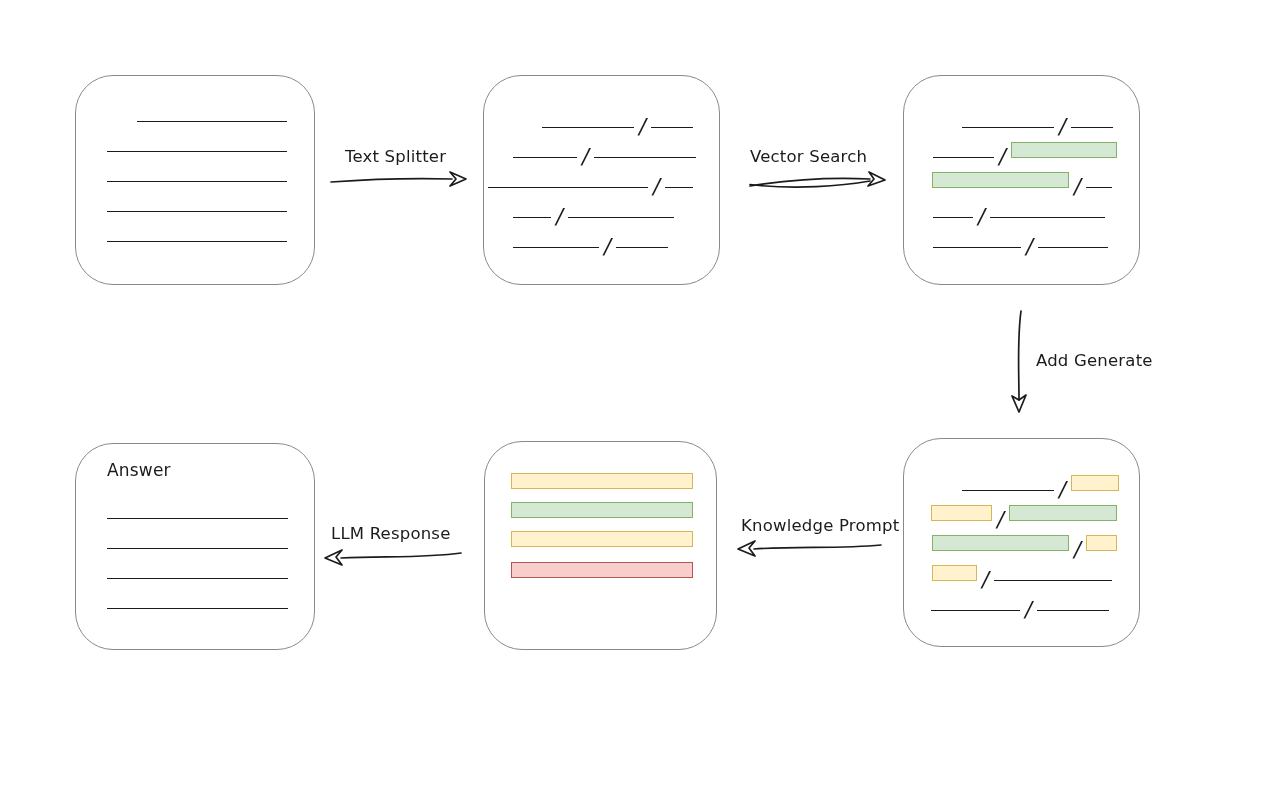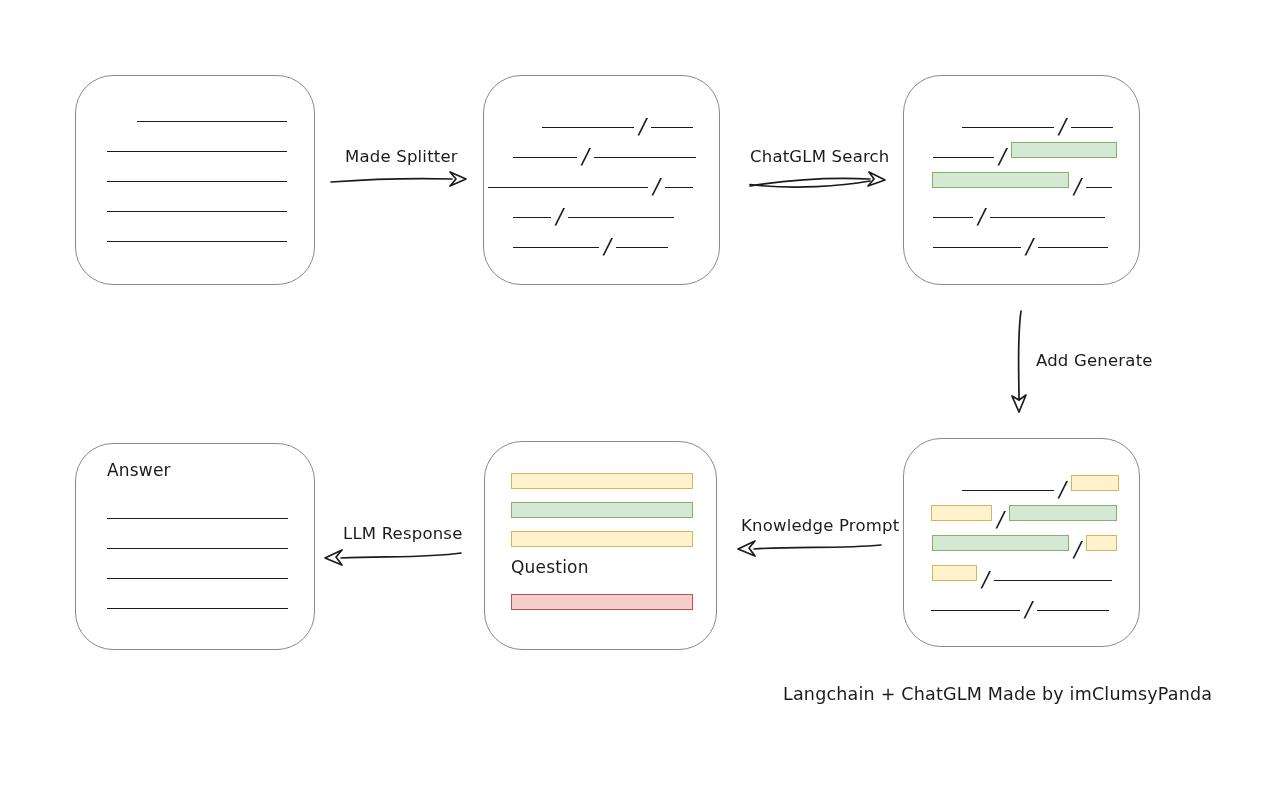--- a/index.html
+++ b/index.html
@@ -36,21 +36,21 @@
   #box-prompt .question-label{margin-top:8px;}
   #box-prompt .question-rows{margin-top:2px;}
   #box-answer{padding:14px 16px 0 31px;box-sizing:border-box;}
   #box-answer .rows{padding-left:0;margin-top:7px;}
   
   .arrow-label{position:absolute;font-size:16.5px;letter-spacing:.2px;white-space:nowrap;}
   #lbl-text-splitter{left:345px;top:147px;}
   #lbl-vector-search{left:750px;top:147px;}
   #lbl-add-context{left:1036px;top:351px;}
   #lbl-generate-prompt{left:741px;top:516px;}
-  #lbl-llm-response{left:331px;top:524px;margin-left:12px;}
+  #lbl-llm-response{left:331px;top:524px;}
   .footer{position:absolute;left:783px;top:684px;font-size:17.5px;letter-spacing:.2px;white-space:nowrap;}
   svg.arrows{position:absolute;inset:0;pointer-events:none;}
   svg.arrows path{stroke:var(--ink,#1b1b1b);stroke-width:1.7;fill:none;stroke-linecap:round;stroke-linejoin:round;}
 </style>
 </head>
 <body>
 
 <div class="canvas">
 
   <div class="box" id="box-document" style="left:75px;top:75px;width:240px;height:210px;">
@@ -168,21 +168,20 @@
         <div class="row">
           <div class="seg yellow" style="width: 182px;"></div>
         </div>
         <div class="row">
           <div class="seg green" style="width: 182px;"></div>
         </div>
         <div class="row">
           <div class="seg yellow" style="width: 182px;"></div>
         </div>
       </div>
-    <div class="inner-label question-label">Question</div>
     <div class="rows question-rows">
         <div class="row">
           <div class="seg red" style="width: 182px;"></div>
         </div>
       </div>
   </div>
 
   <div class="box" id="box-answer" style="left:75px;top:443px;width:240px;height:207px;">
     <div class="inner-label">Answer</div>
     <div class="rows">
@@ -218,20 +217,19 @@
     <g>
       <path d="M881,545 C840,549 796,546 754,549"></path>
       <path d="M755,541 L738,549 L755,556 L749,548 Z"></path>
     </g>
     <g>
       <path d="M461,553 C426,558 386,556 341,558"></path>
       <path d="M342,550 L325,558 L342,565 L336,557 Z"></path>
     </g>
   </svg>
 
-  <div class="arrow-label" id="lbl-text-splitter">Made Splitter</div>
-  <div class="arrow-label" id="lbl-vector-search">ChatGLM Search</div>
+  <div class="arrow-label" id="lbl-text-splitter">Text Splitter</div>
+  <div class="arrow-label" id="lbl-vector-search">Vector Search</div>
   <div class="arrow-label" id="lbl-add-context">Add Generate</div>
   <div class="arrow-label" id="lbl-generate-prompt">Knowledge Prompt</div>
   <div class="arrow-label" id="lbl-llm-response">LLM Response</div>
 
-  <div class="footer">Langchain + ChatGLM Made by imClumsyPanda</div>
 </div>
 
 </body></html>

